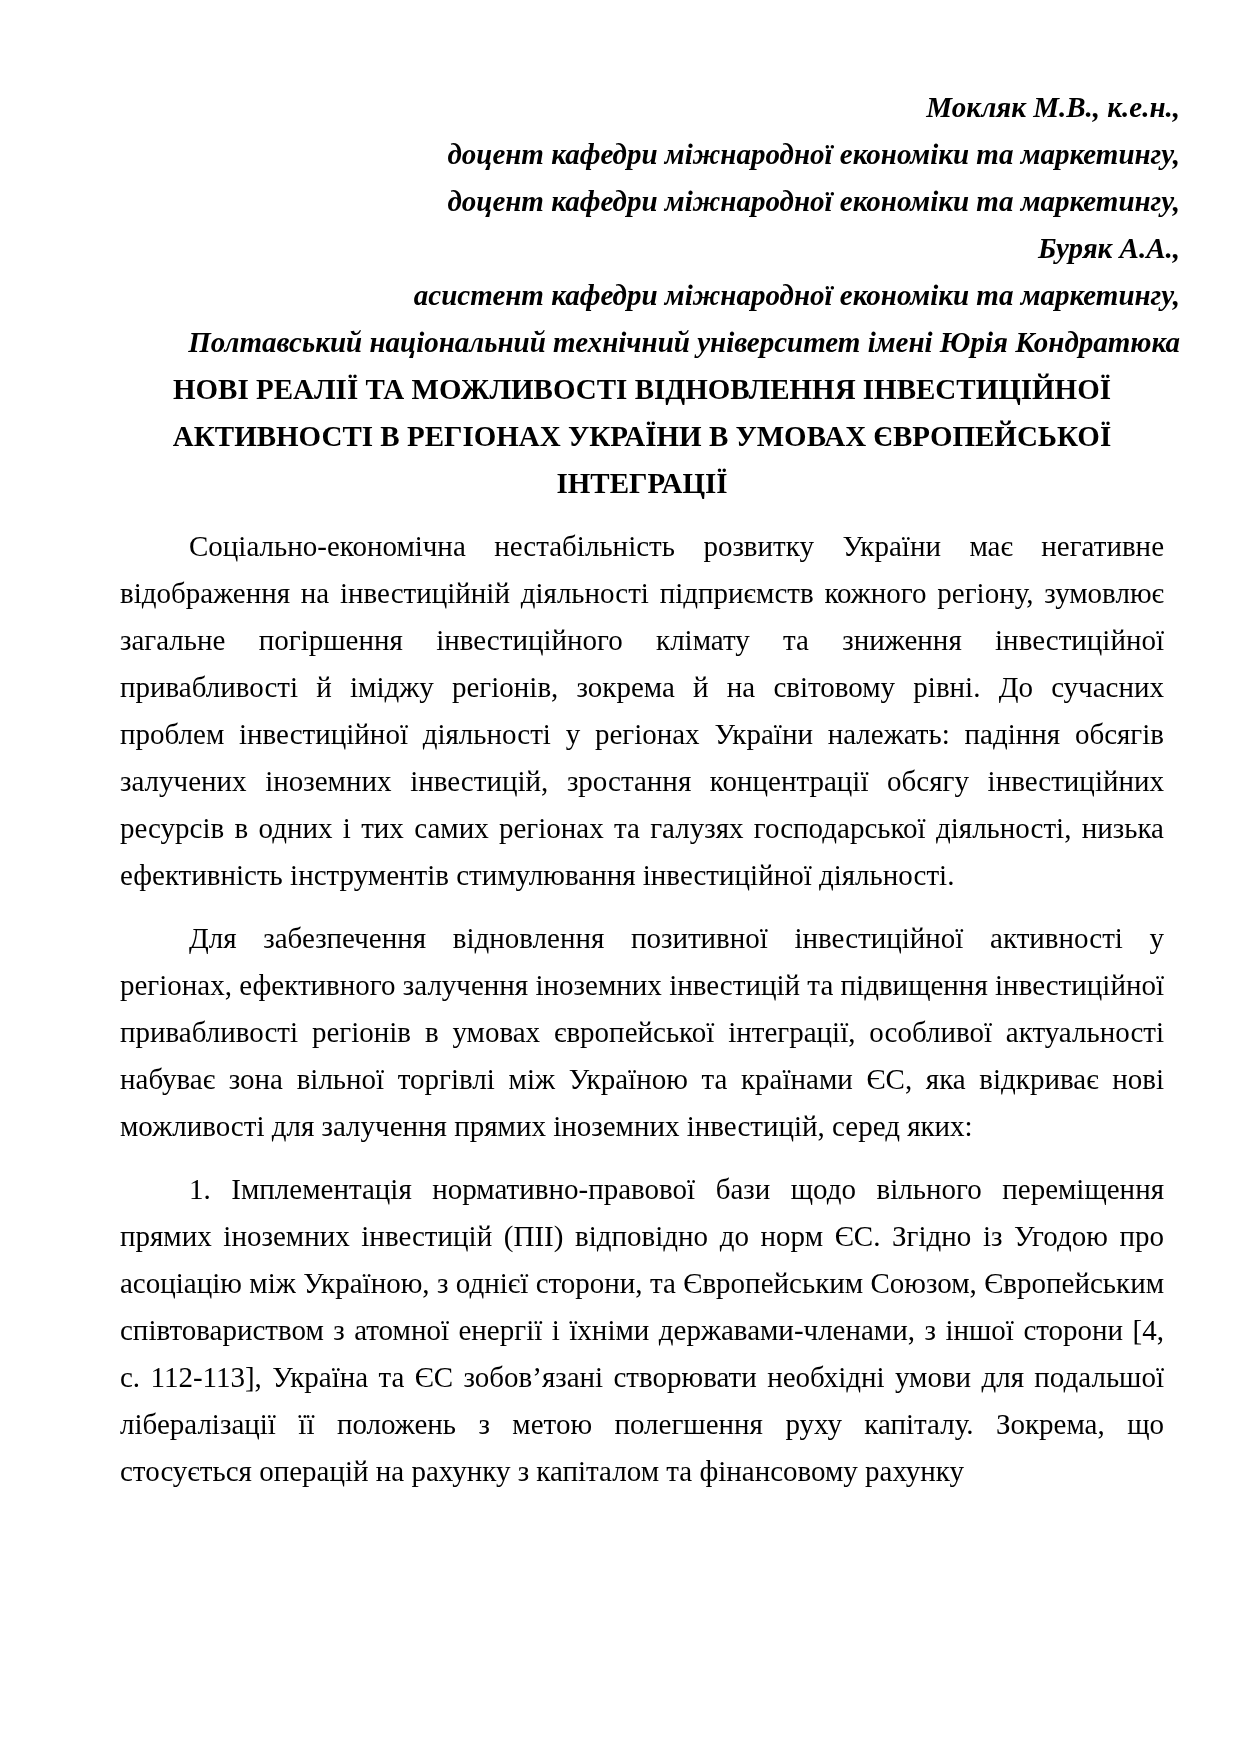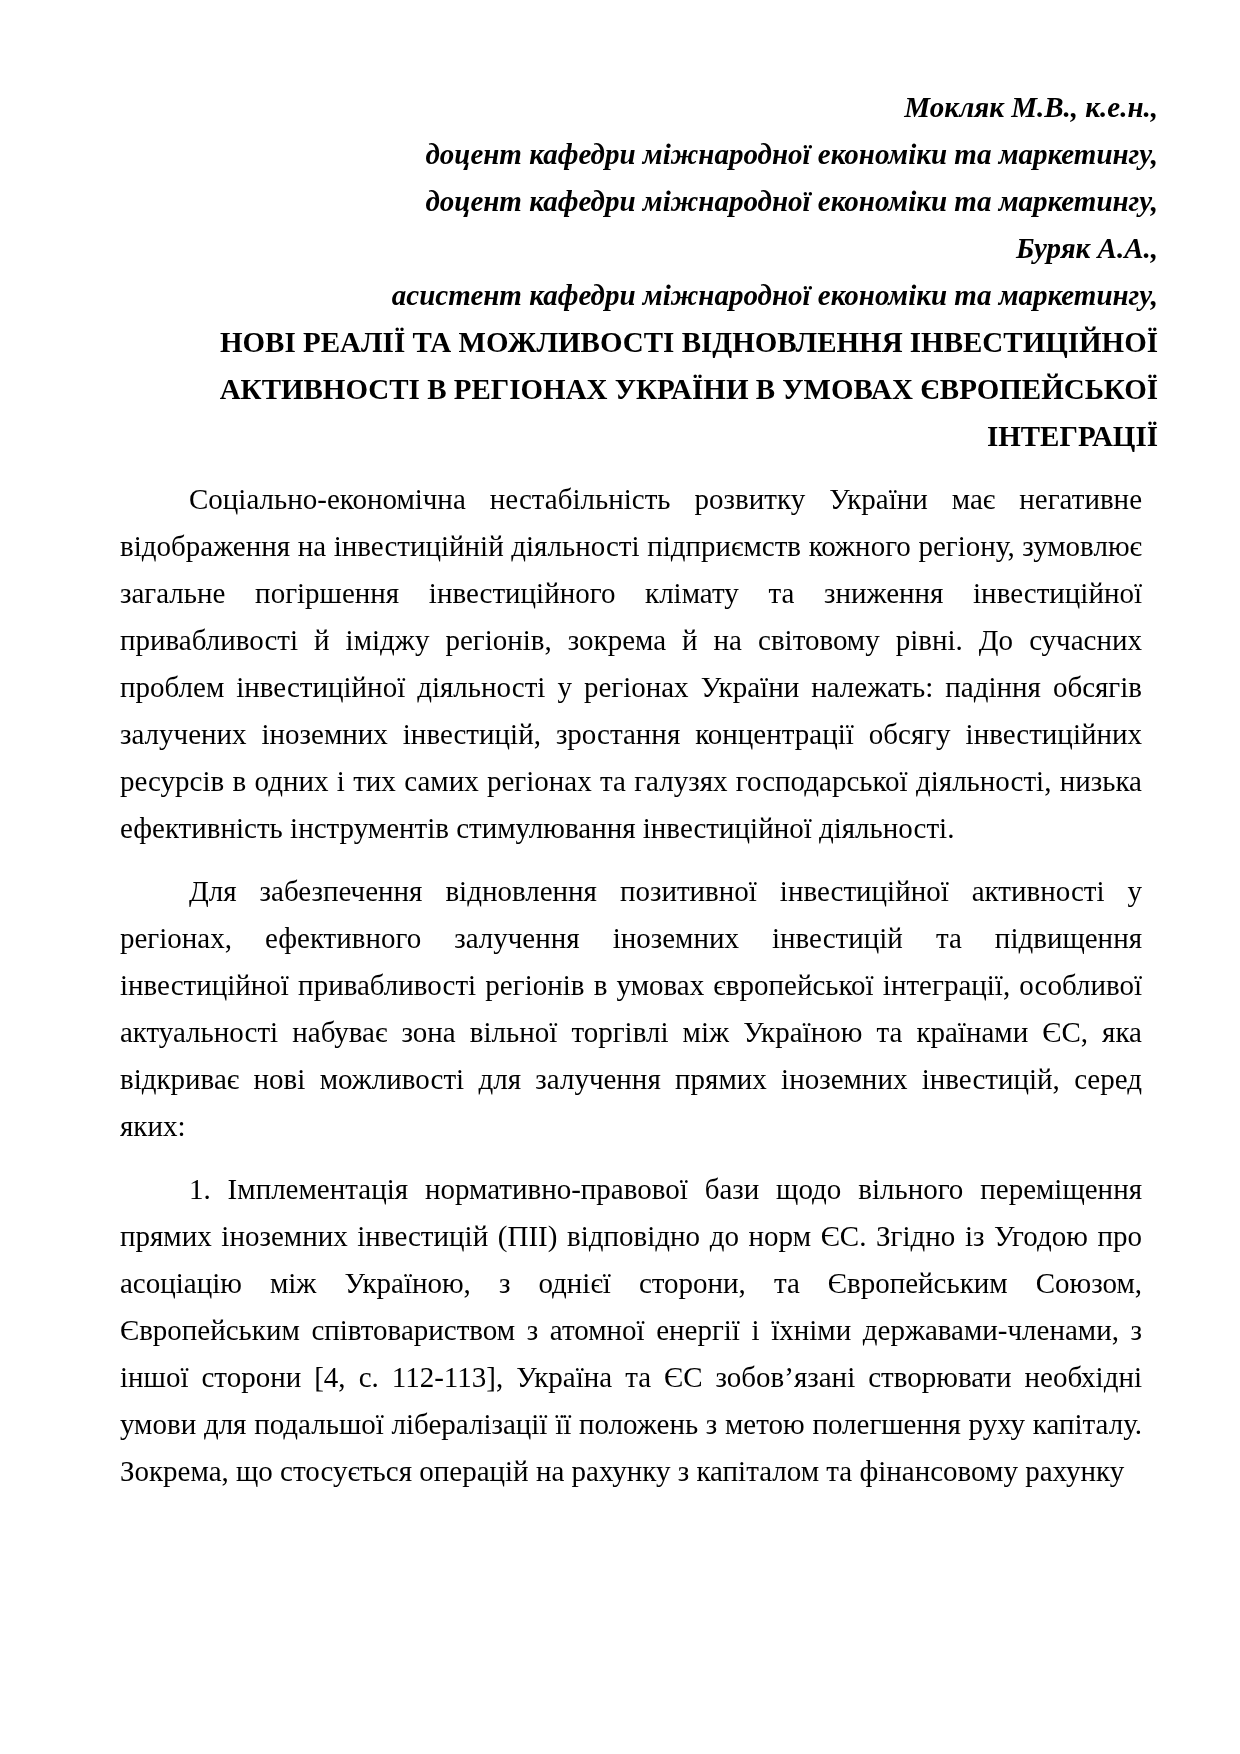--- a/index.html
+++ b/index.html
@@ -5,58 +5,59 @@
     html, body {
       margin: 0;
       padding: 0;
       background: #ffffff;
     }
     .page {
       position: relative;
       width: 1240px;
       height: 1754px;
       box-sizing: border-box;
-      padding: 84px 82px 40px 104px;
+      padding: 84px 60px 40px 104px;
       background: #ffffff;
       color: #000000;
       font-family: "Liberation Serif", "DejaVu Serif", serif;
       font-size: 29px;
       line-height: 47px;
       overflow: hidden;
     }
     .author-block {
       text-align: right;
       font-weight: bold;
       font-style: italic;
     }
     .author-line {
       margin: 0;
     }
     .title {
-      text-align: right;
+      text-align: center;
       font-weight: bold;
       margin: 0;
     }
     .body-text p {
       margin: 16px;
       text-indent: 69px;
       text-align: justify;
     }
   </style>
 </head>
 <body>
 
 <div class="page">
 
   <div class="author-block">
     <p class="author-line">Мокляк М.В., к.е.н.,</p>
     <p class="author-line">доцент кафедри міжнародної економіки та маркетингу,</p>
     <p class="author-line">доцент кафедри міжнародної економіки та маркетингу,</p>
     <p class="author-line">Буряк А.А.,</p>
     <p class="author-line">асистент кафедри міжнародної економіки та маркетингу,</p>
+    <p class="author-line">Полтавський національний технічний університет імені Юрія Кондратюка</p>
   </div>
 
   <h1 class="title" style="font-size:29px;">НОВІ РЕАЛІЇ ТА МОЖЛИВОСТІ ВІДНОВЛЕННЯ ІНВЕСТИЦІЙНОЇ АКТИВНОСТІ В РЕГІОНАХ УКРАЇНИ В УМОВАХ ЄВРОПЕЙСЬКОЇ ІНТЕГРАЦІЇ</h1>
 
   <div class="body-text">
     <p>Соціально-економічна нестабільність розвитку України має негативне відображення на інвестиційній діяльності підприємств кожного регіону, зумовлює загальне погіршення інвестиційного клімату та зниження інвестиційної привабливості й іміджу регіонів, зокрема й на світовому рівні. До сучасних проблем інвестиційної діяльності у регіонах України належать: падіння обсягів залучених іноземних інвестицій, зростання концентрації обсягу інвестиційних ресурсів в одних і тих самих регіонах та галузях господарської діяльності, низька ефективність інструментів стимулювання інвестиційної діяльності.</p>
     <p>Для забезпечення відновлення позитивної інвестиційної активності у регіонах, ефективного залучення іноземних інвестицій та підвищення інвестиційної привабливості регіонів в умовах європейської інтеграції, особливої актуальності набуває зона вільної торгівлі між Україною та країнами ЄС, яка відкриває нові можливості для залучення прямих іноземних інвестицій, серед яких:</p>
     <p>1. Імплементація нормативно-правової бази щодо вільного переміщення прямих іноземних інвестицій (ПІІ) відповідно до норм ЄС. Згідно із Угодою про асоціацію між Україною, з однієї сторони, та Європейським Союзом, Європейським співтовариством з атомної енергії і їхніми державами-членами, з іншої сторони [4, с. 112-113], Україна та ЄС зобов’язані створювати необхідні умови для подальшої лібералізації її положень з метою полегшення руху капіталу. Зокрема, що стосується операцій на рахунку з капіталом та фінансовому рахунку</p>
   </div>
 

